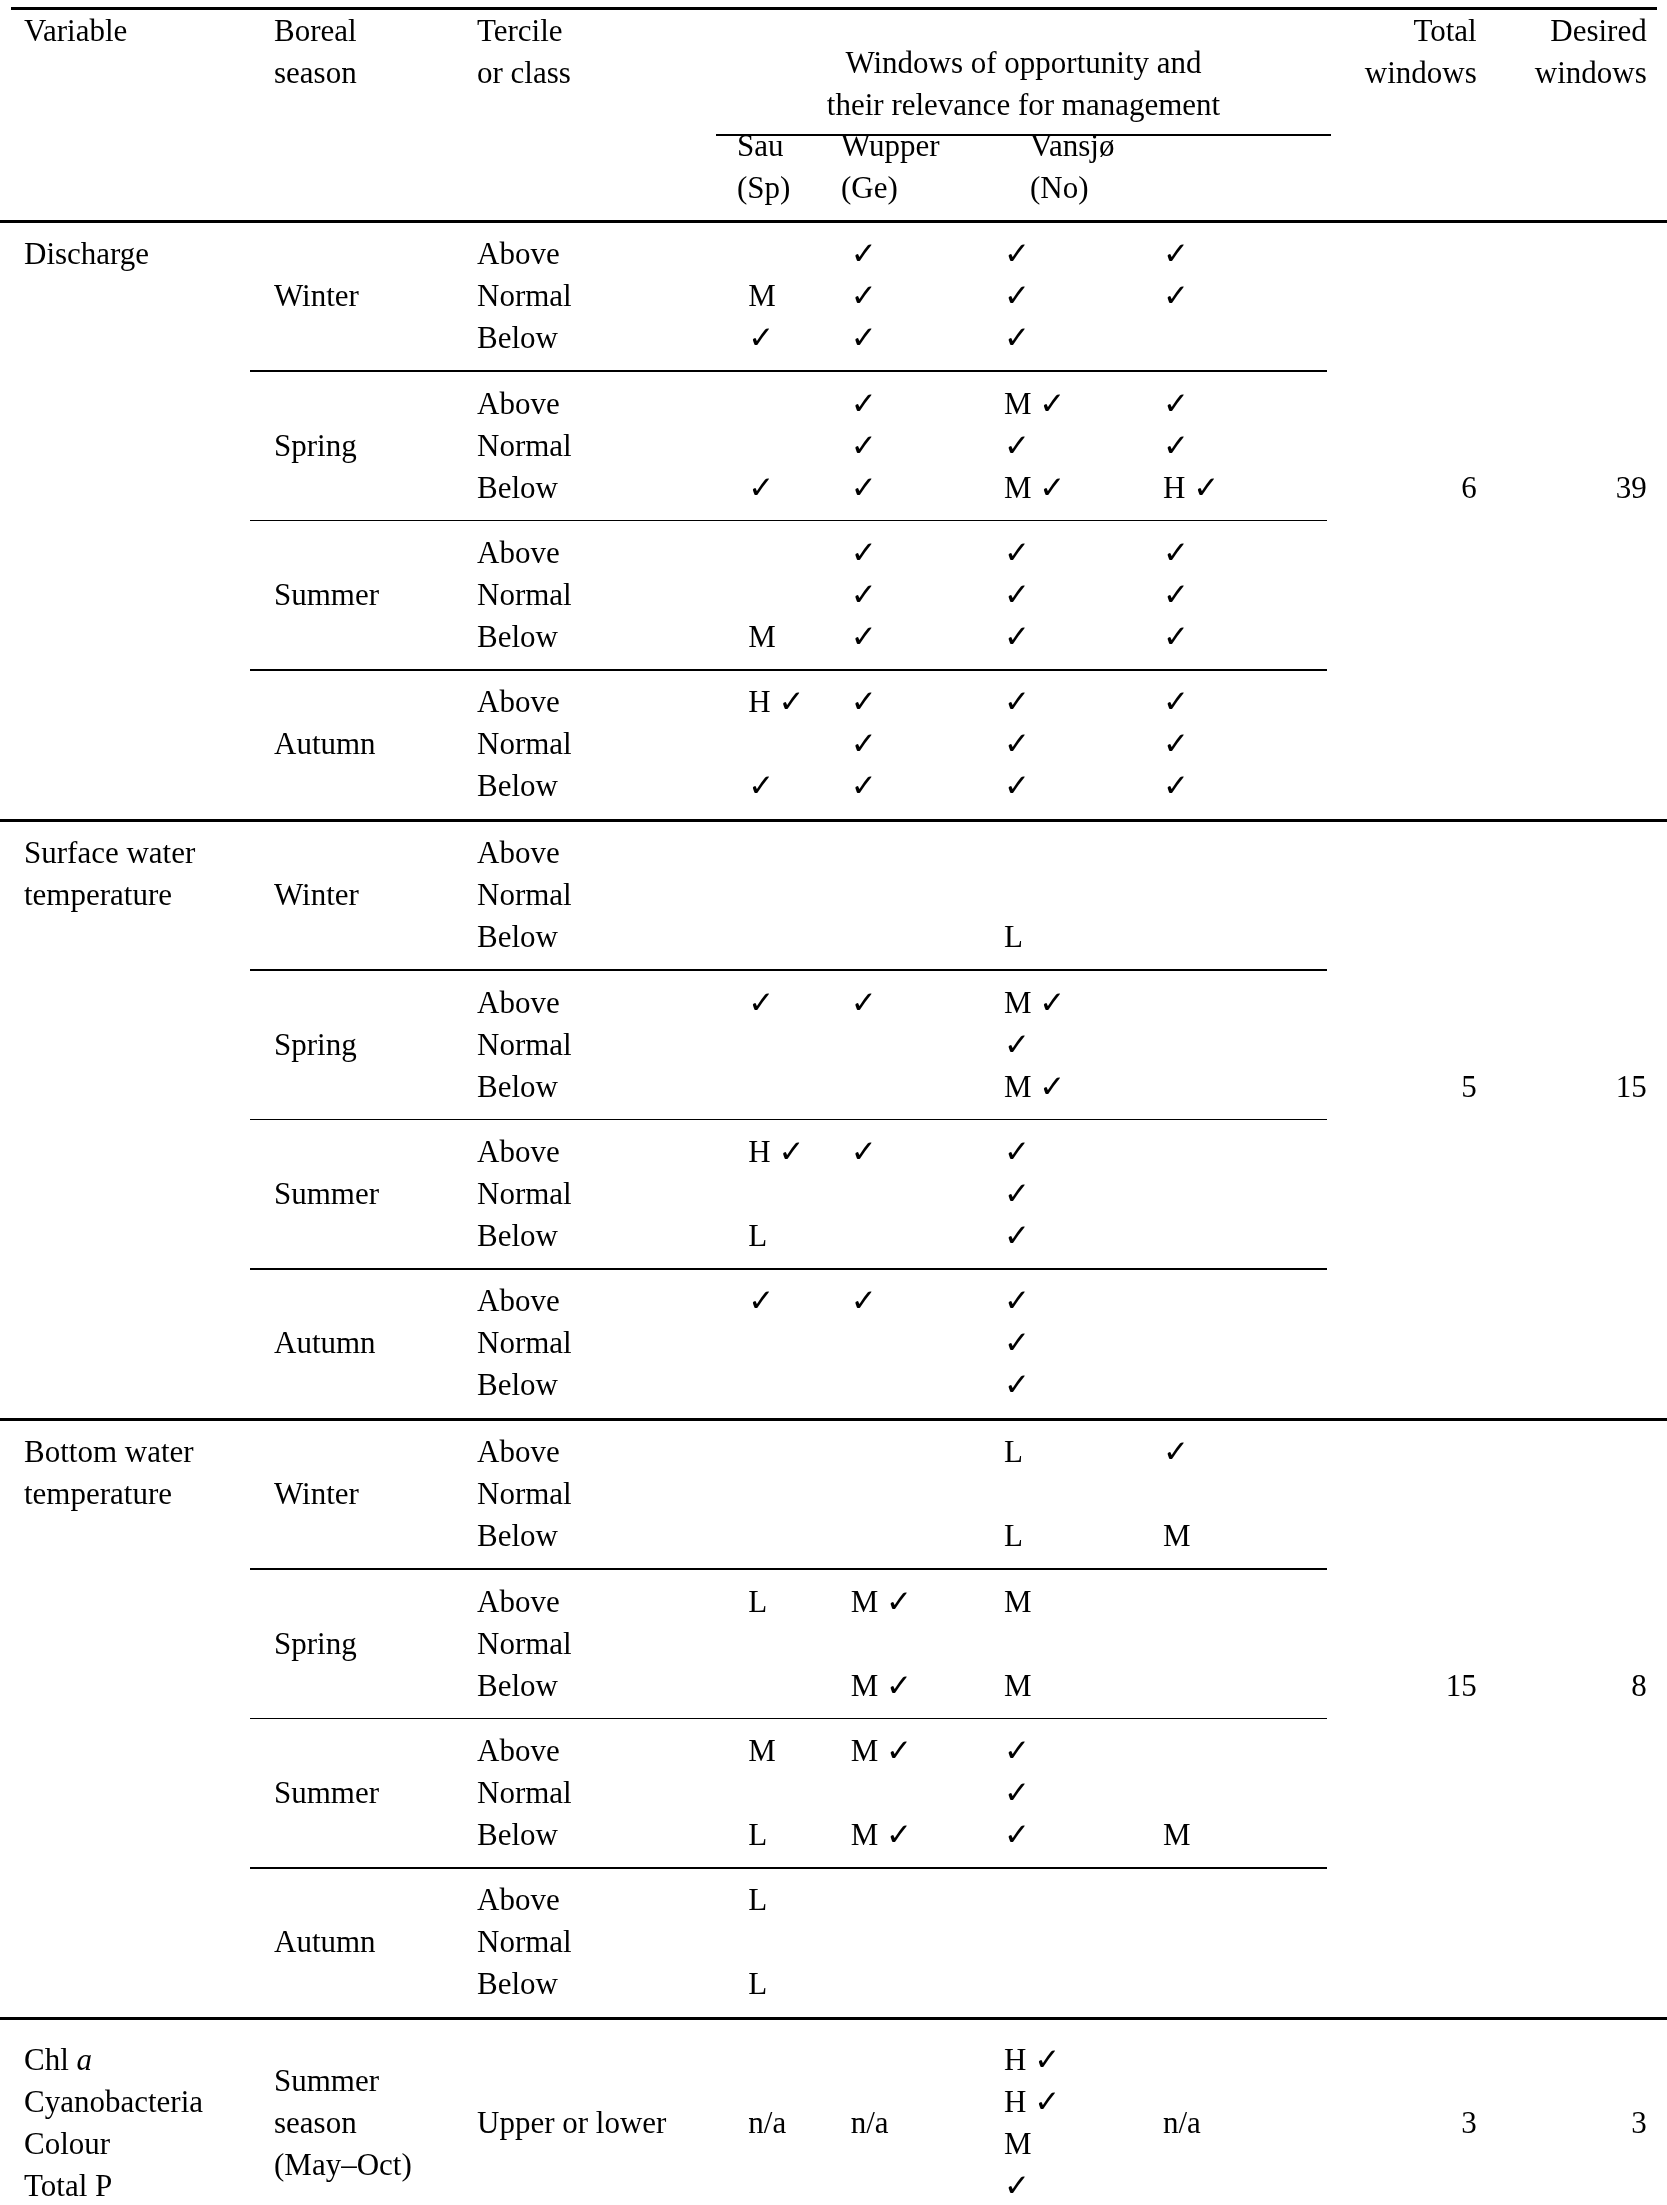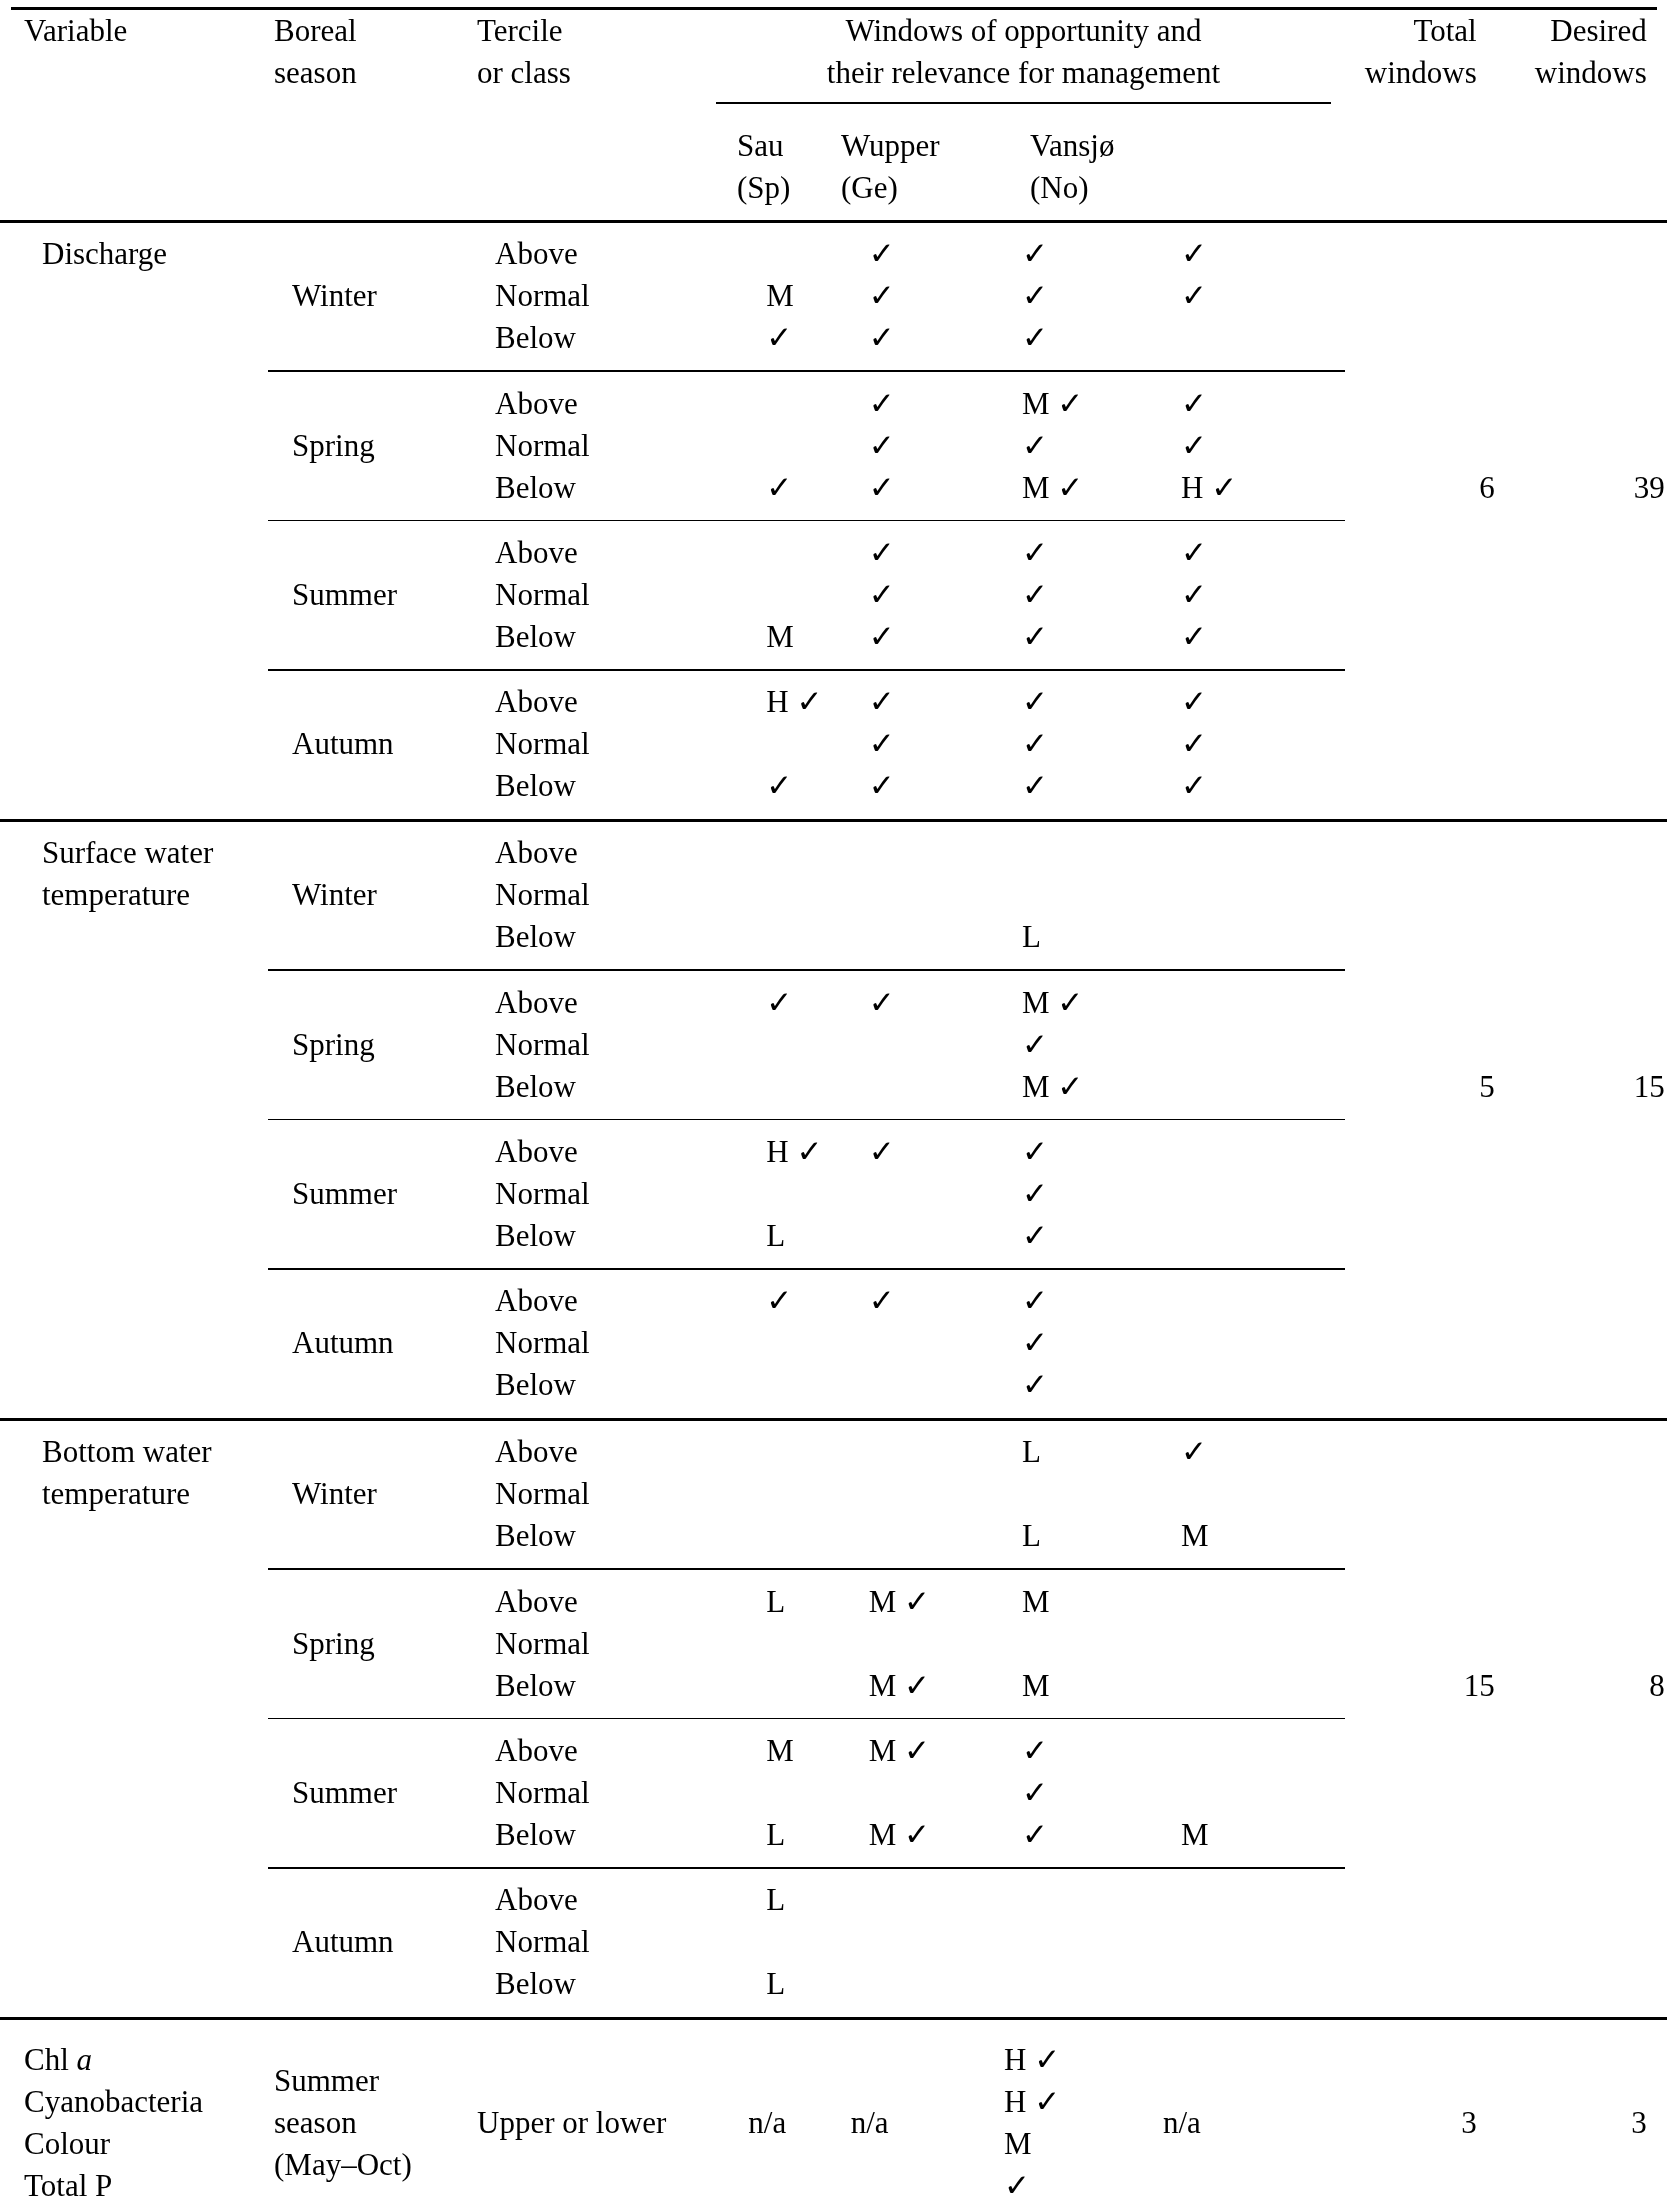--- a/index.html
+++ b/index.html
@@ -21,26 +21,27 @@
     padding-left:24px;
   }
   .r1{grid-row:1;} .r2{grid-row:2;}
   .c1{grid-column:1;} .c2{grid-column:2;} .c3{grid-column:3;}
   .c8{grid-column:8;} .c9{grid-column:9;}
   .s4{grid-column:4;} .s5{grid-column:5;} .s6{grid-column:6;margin-left:30px;} .s7{grid-column:7;}
   .h-group{
     grid-column:4 / span 4;grid-row:1;text-align:center;
     border-bottom:2.4px solid #000;padding-bottom:8px;height:94px;
     margin-left:-21px;
+    margin-top:32px;
   }
   .site{padding-top:21px;}
   .num{text-align:right;padding-right:11.3px;}
 
   
-  .var-section{border-top:3.2px solid #000;padding-left:18px;}
+  .var-section{border-top:3.2px solid #000;}
   .season-block{
     display:grid;
     grid-template-columns:250px 203px 260px 104px 159px 145px 186px 157px 170px;
     grid-auto-rows:42px;
     padding:10.5px 0 11.3px 24px;
   }
   .cell{height:42px;line-height:42px;white-space:nowrap;}
   .cell.s0{padding-left:11.3px;}
   .cell.s1{padding-left:9.7px;}
   .cell.s2{padding-left:4px;}

